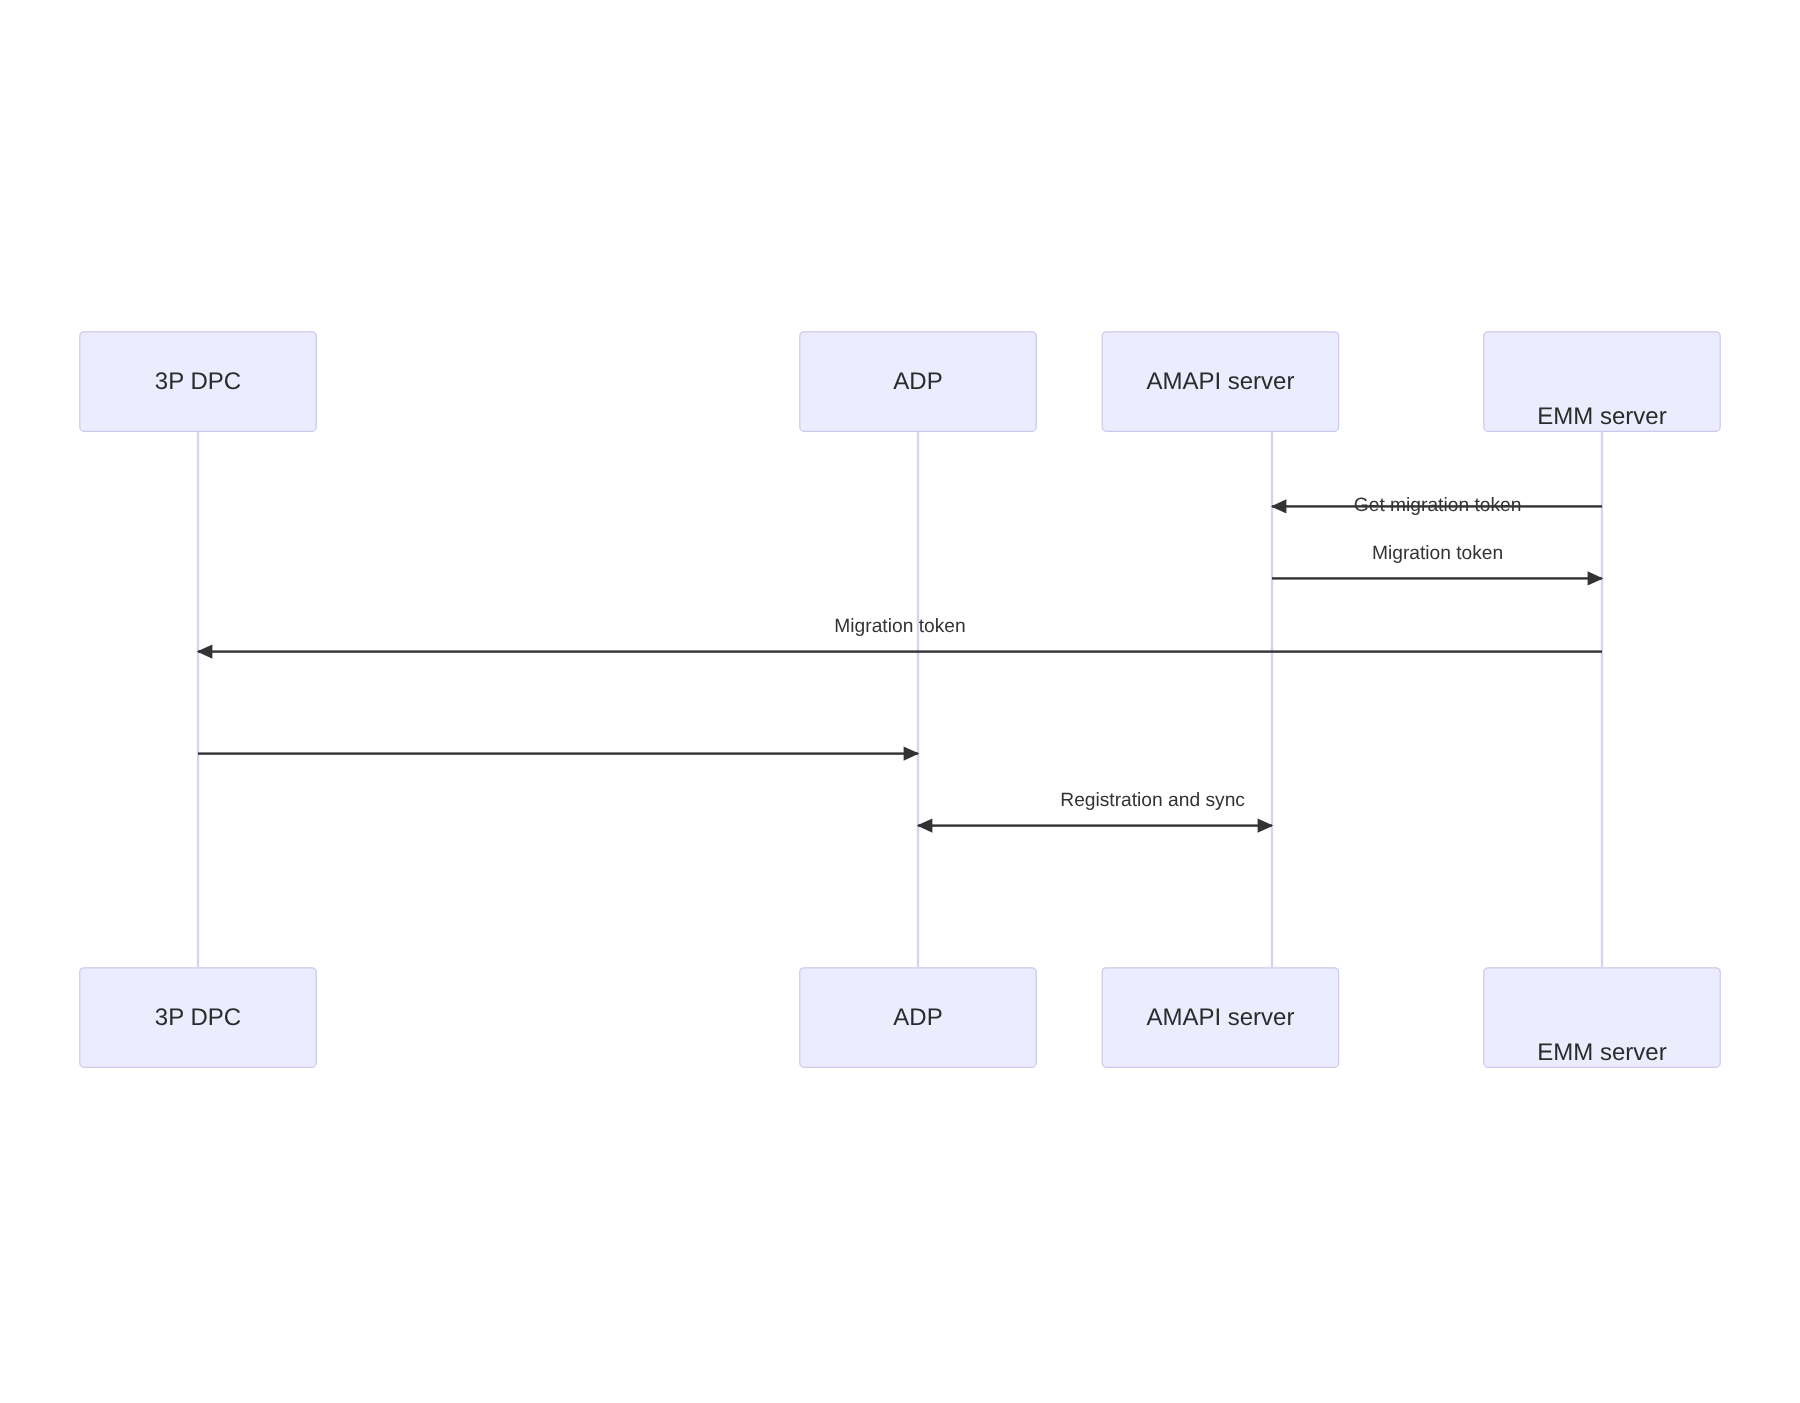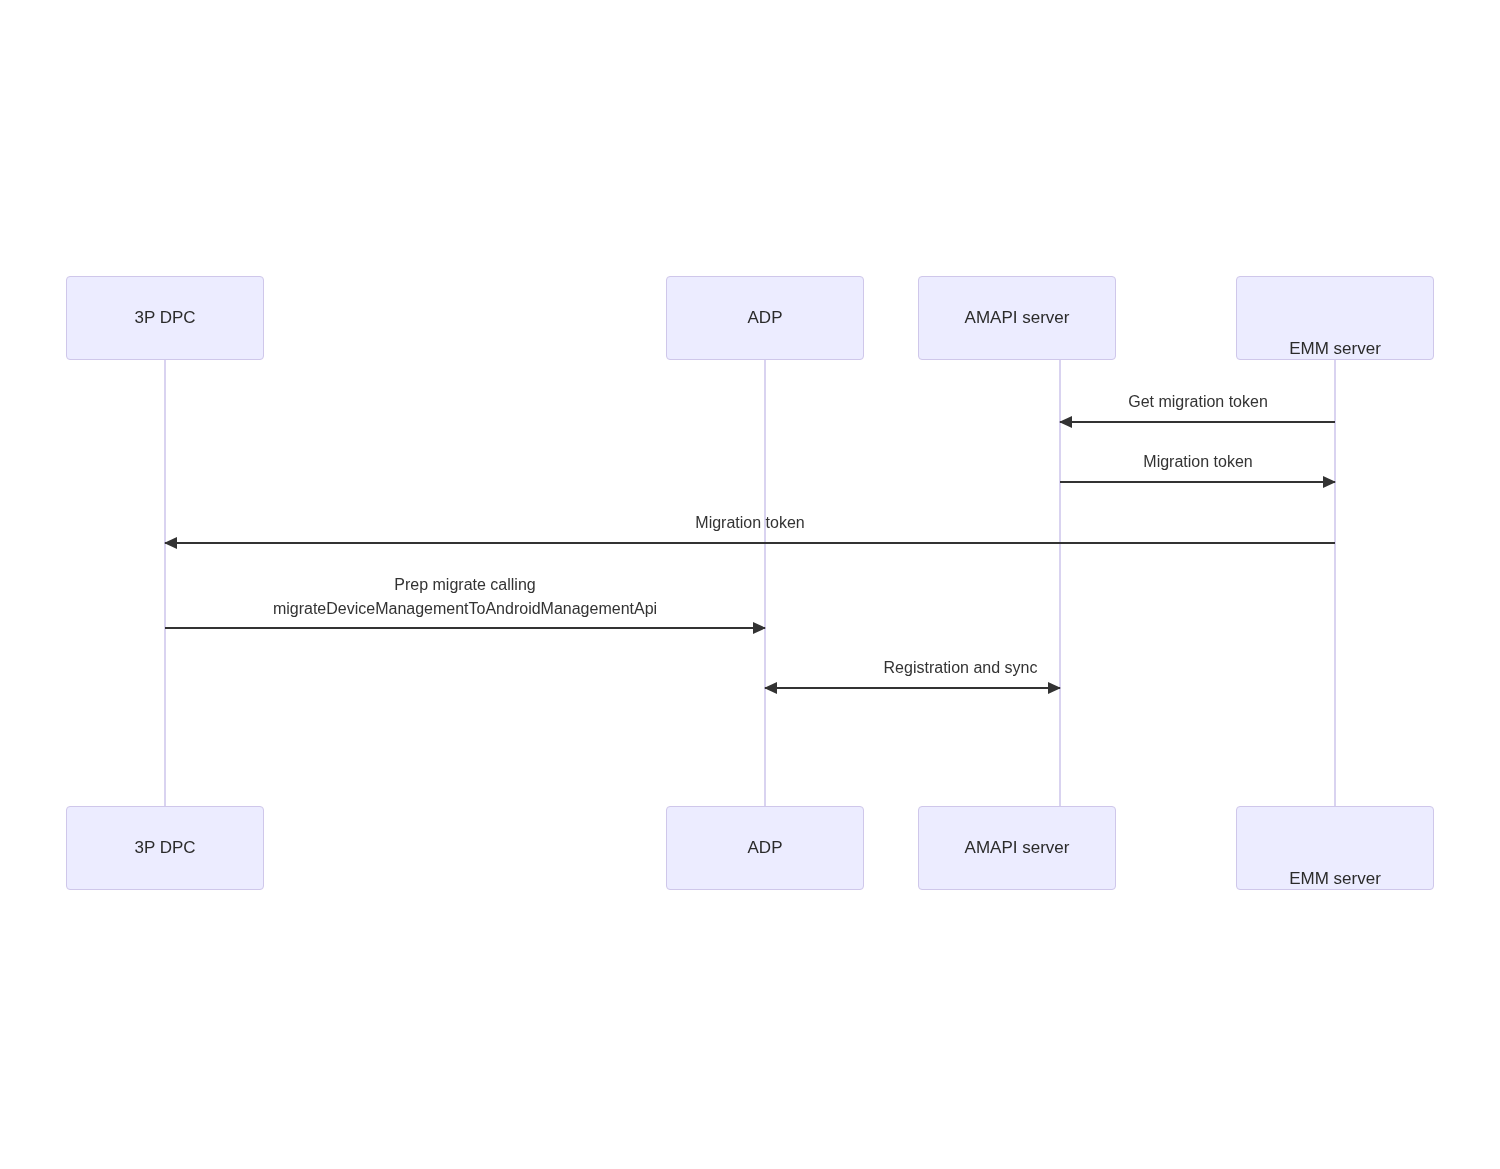--- a/index.html
+++ b/index.html
@@ -20,21 +20,21 @@
     position: absolute;
     width: 198px;
     height: 84px;
     background: #ECECFF;
     border: 1px solid #CFC7EA;
     border-radius: 4px;
     box-sizing: border-box;
     display: flex;
     align-items: center;
     justify-content: center;
-    font-size: 17px;
+    font-size: 20px;
     color: #2b2b2b;
     z-index: 3;
   }
   .actor.row-top    { top: 276px; }
   .actor.row-bottom { top: 806px; }
   .actor.p0 { left: 66px; }
   .actor.p1 { left: 666px; }
   .actor.p2 { left: 918px; }
   .actor.p3 { left: 1236px; align-items: flex-end; }
 
@@ -116,39 +116,35 @@
   <div class="actor row-top p1">
     <span>ADP</span>
   </div>
   <div class="actor row-top p2">
     <span>AMAPI server</span>
   </div>
   <div class="actor row-top p3">
     <span>EMM server</span>
   </div>
 
-  <div class="msg-label" style="left:1060px; top:390px; width:276px;">Get migration token</div>
+  <div class="msg-label" style="left:1060px; top:410px; width:276px;">Get migration token</div>
   <div class="arrow" style="left:1060px; top:421px; width:275px;">
     <div class="head left"></div>
   </div>
 
   <div class="msg-label" style="left:1060px; top:450px; width:276px;">Migration token</div>
   <div class="arrow" style="left:1060px; top:481px; width:275px;">
     <div class="head right"></div>
   </div>
 
   <div class="msg-label" style="left:165px; top:511px; width:1170px;">Migration token</div>
   <div class="arrow" style="left:165px; top:542px; width:1170px;">
     <div class="head left"></div>
   </div>
 
-  <div class="msg-label two-line" style="left:165px; top:573px; width:600px;">
-    <span>Prep migrate calling</span><br>
-    <span>migrateDeviceManagementToAndroidManagementApi</span>
-  </div>
   <div class="arrow" style="left:165px; top:627px; width:600px;">
     <div class="head right"></div>
   </div>
 
   <div class="msg-label" style="left:765px; top:656px; width:295px;padding-left:48px;">Registration and sync</div>
   <div class="arrow" style="left:765px; top:687px; width:295px;">
     <div class="head left"></div>
     <div class="head right"></div>
   </div>
 

